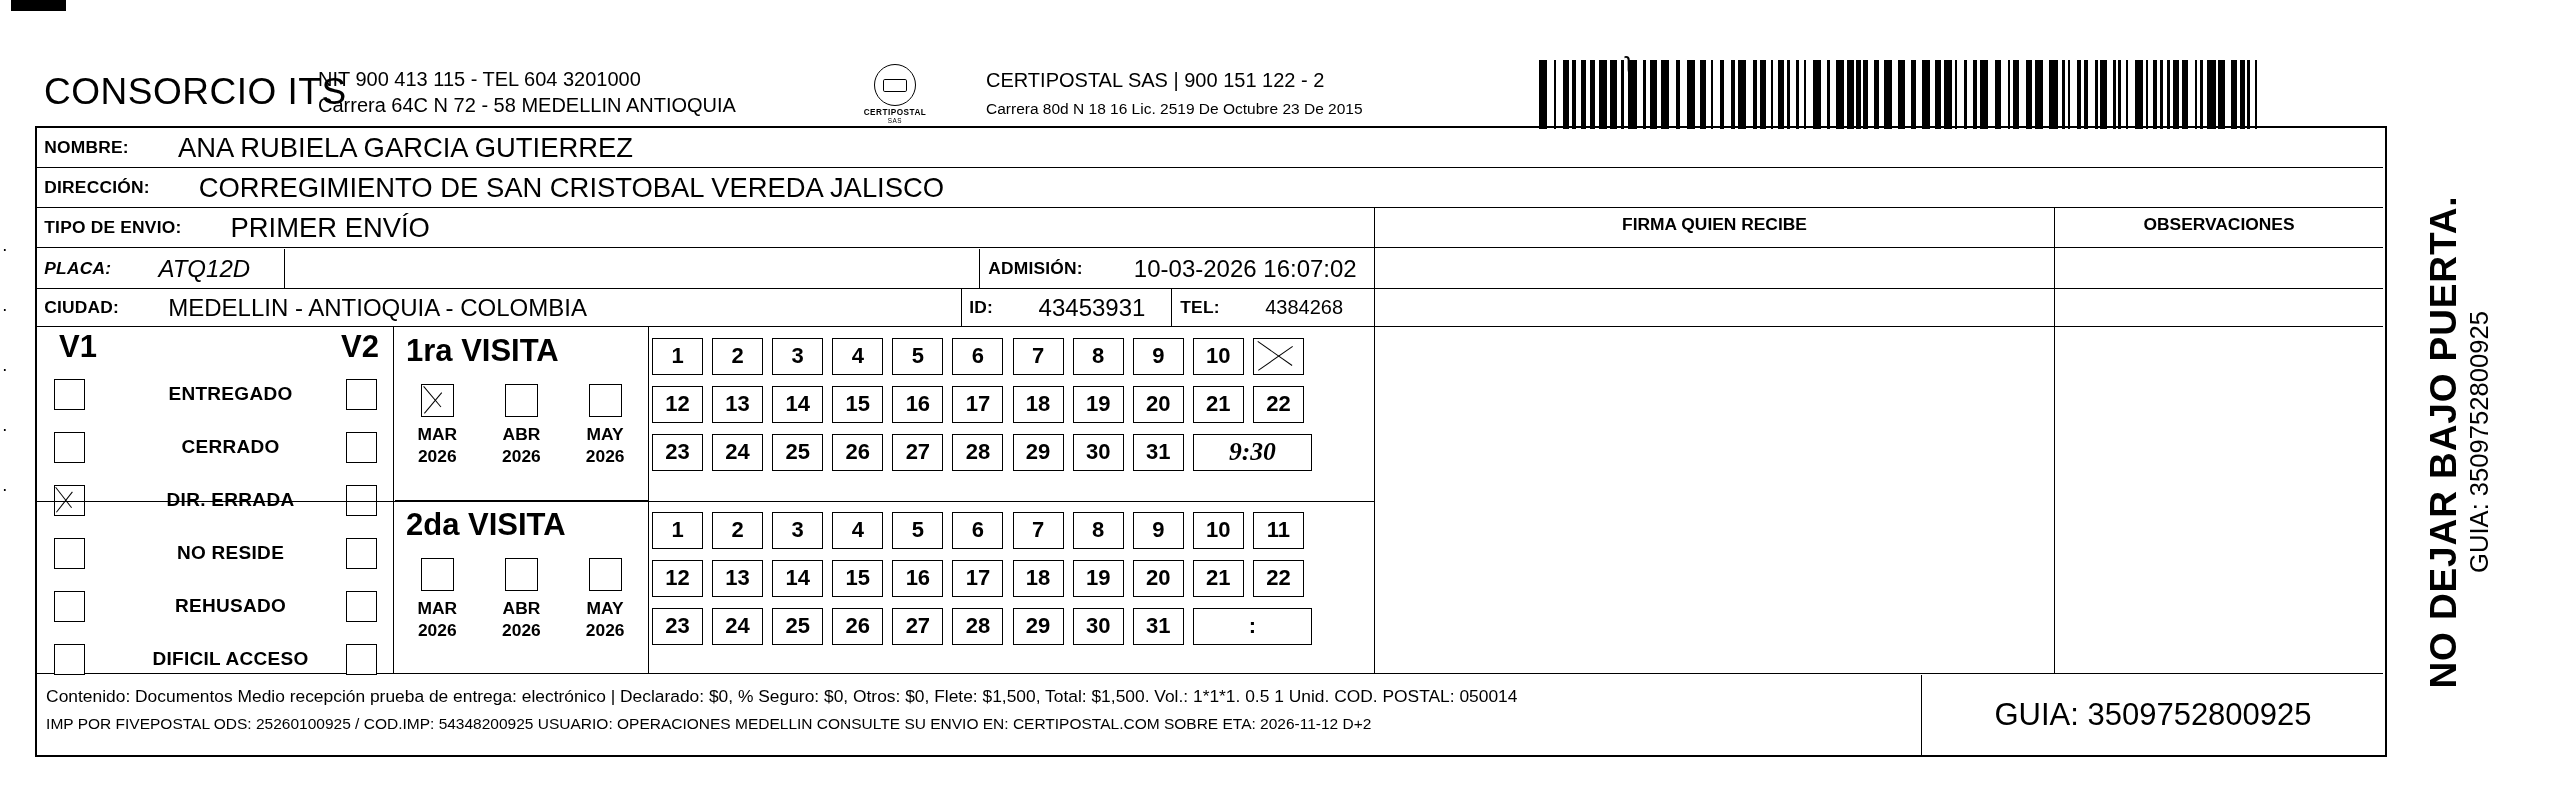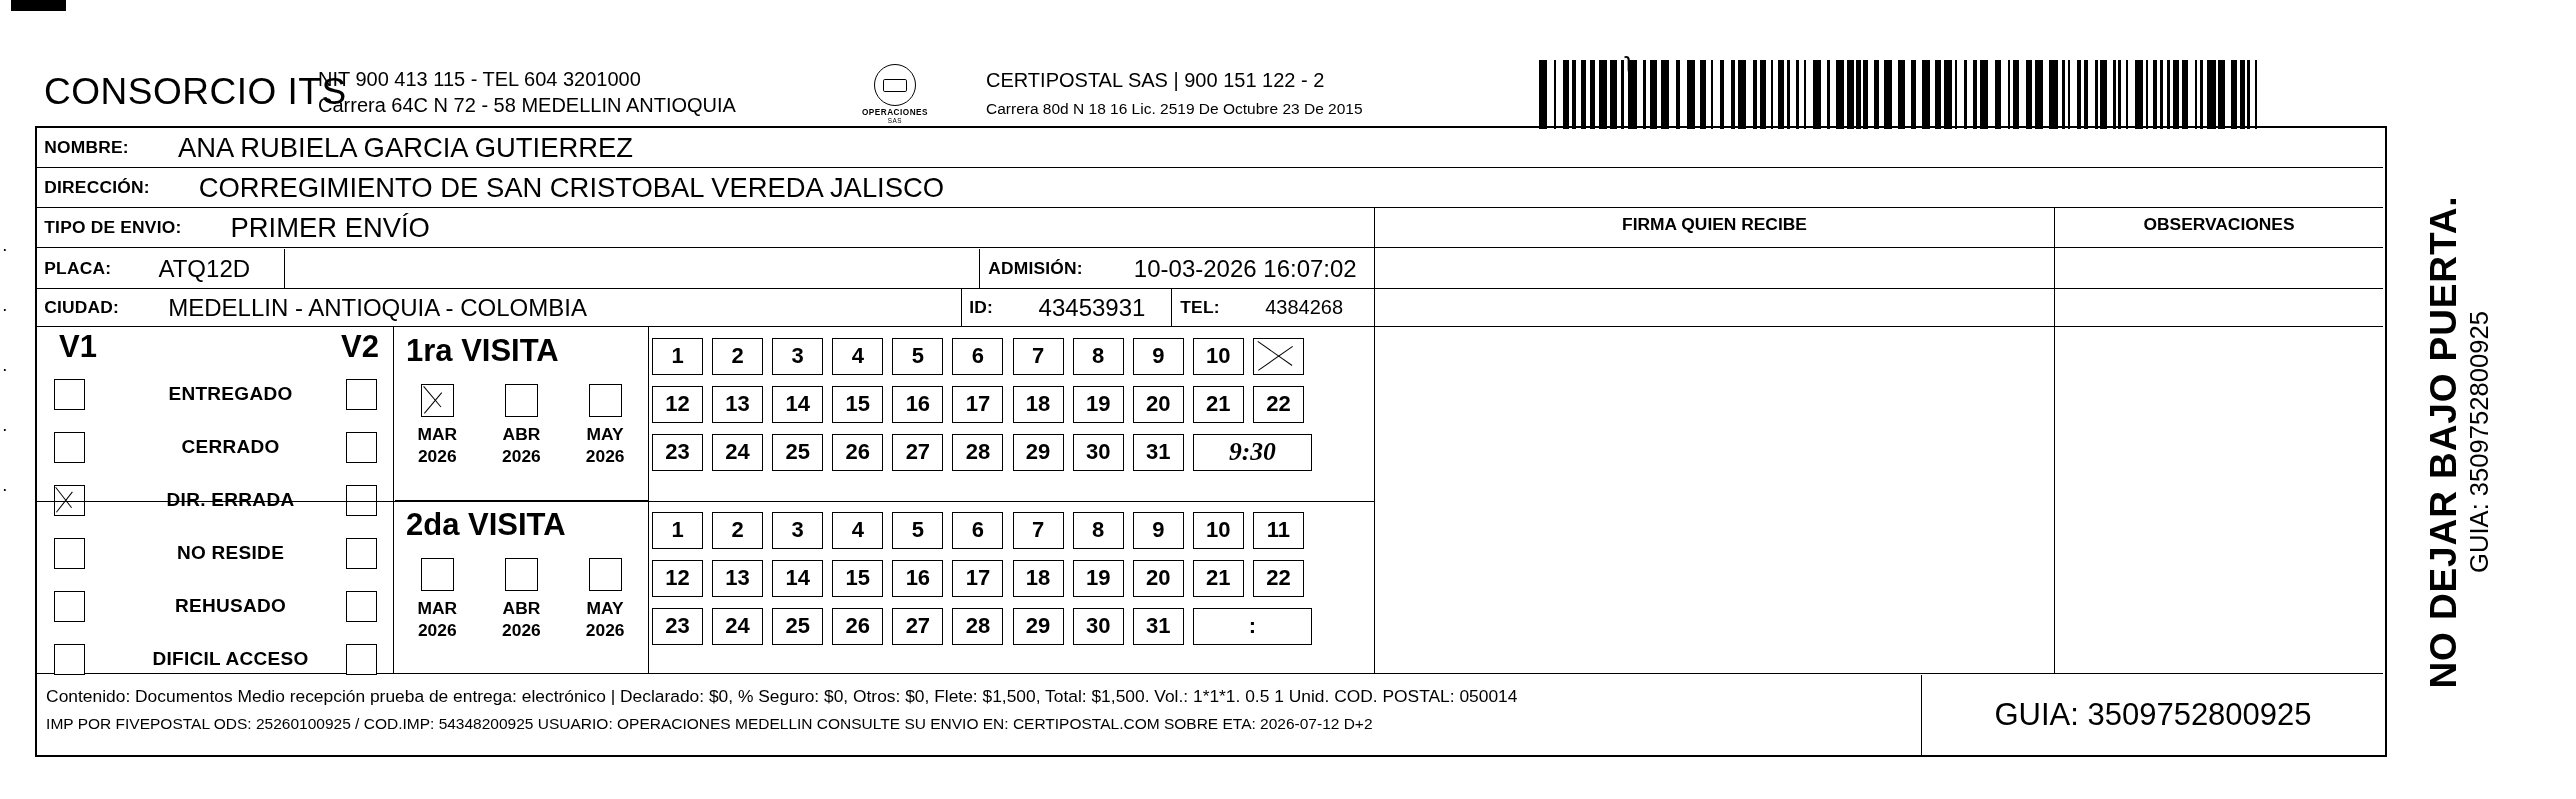--- a/index.html
+++ b/index.html
@@ -110,21 +110,21 @@
 
     <div class="hdr">
       <div class="consorcio">CONSORCIO ITS</div>
       <div class="nit">
         <div>NIT 900 413 115 - TEL 604 3201000</div>
         <div>Carrera 64C N 72 - 58 MEDELLIN ANTIOQUIA</div>
       </div>
 
       <div class="logo">
         <div class="circle"></div>
-        <div class="lname">OPERACIONES</div>
+        <div class="lname">CERTIPOSTAL</div>
         <div class="lname2">SAS</div>
       </div>
 
       <div class="certipostal">
         <div>CERTIPOSTAL SAS | 900 151 122 - 2</div>
         <div class="c2">Carrera 80d N 18 16  Lic. 2519 De Octubre 23 De 2015</div>
       </div>
 
       <div class="barcode" id="barcode">
           <i style="width: 8.2px; margin-right: 6.4px;"></i>
@@ -222,21 +222,21 @@
       </div>
 
       <div class="row r-tipo">
         <div class="inlinebox cellpad" style="left:0;">
           <span class="lbl">TIPO DE ENVIO:</span>
           <span class="val" style="margin-left:9.1px">PRIMER ENVÍO</span>
         </div>
       </div>
 
       <div class="row r-placa">
-        <div class="inlinebox cellpad" style="left:0;">
+        <div class="inlinebox cellpad" style="left:0;font-style:italic;">
           <span class="lbl">PLACA:</span>
           <span class="val" style="margin-left:7.3px;font-size:24px">ATQ12D</span>
         </div>
         <div class="vsep" style="left:247px"></div>
         <div class="vsep" style="left:942px"></div>
         <div class="inlinebox cellpad" style="left:944px;">
           <span class="lbl">ADMISIÓN:</span>
           <span class="val" style="margin-left:11px;font-size:24px">10-03-2026 16:07:02</span>
         </div>
       </div>
@@ -426,21 +426,21 @@
               <div class="day">30</div>
               <div class="day">31</div>
               <div class="day wide"><span class="">:</span></div>
             </div>
           </div>
       </div>
 
       <div class="footer">
         <div class="foot-text">
           <div>Contenido: Documentos Medio recepción prueba de entrega: electrónico | Declarado: $0, % Seguro: $0, Otros: $0, Flete: $1,500, Total: $1,500. Vol.: 1*1*1. 0.5  1 Unid. COD. POSTAL: 050014</div>
-          <div class="l2">IMP POR FIVEPOSTAL ODS: 25260100925 / COD.IMP: 54348200925 USUARIO: OPERACIONES MEDELLIN CONSULTE SU ENVIO EN: CERTIPOSTAL.COM SOBRE ETA: 2026-07-12 D+2</div>
+          <div class="l2">IMP POR FIVEPOSTAL ODS: 25260100925 / COD.IMP: 54348200925 USUARIO: OPERACIONES MEDELLIN CONSULTE SU ENVIO EN: CERTIPOSTAL.COM SOBRE ETA: 2026-11-12 D+2</div>
         </div>
         <div class="guia-box">GUIA: 3509752800925</div>
       </div>
 
     </div>
 
     <div class="vstrip">
       <div class="inner">
         <div class="vcolwrap">
           <div class="t1">NO DEJAR BAJO PUERTA.</div>

